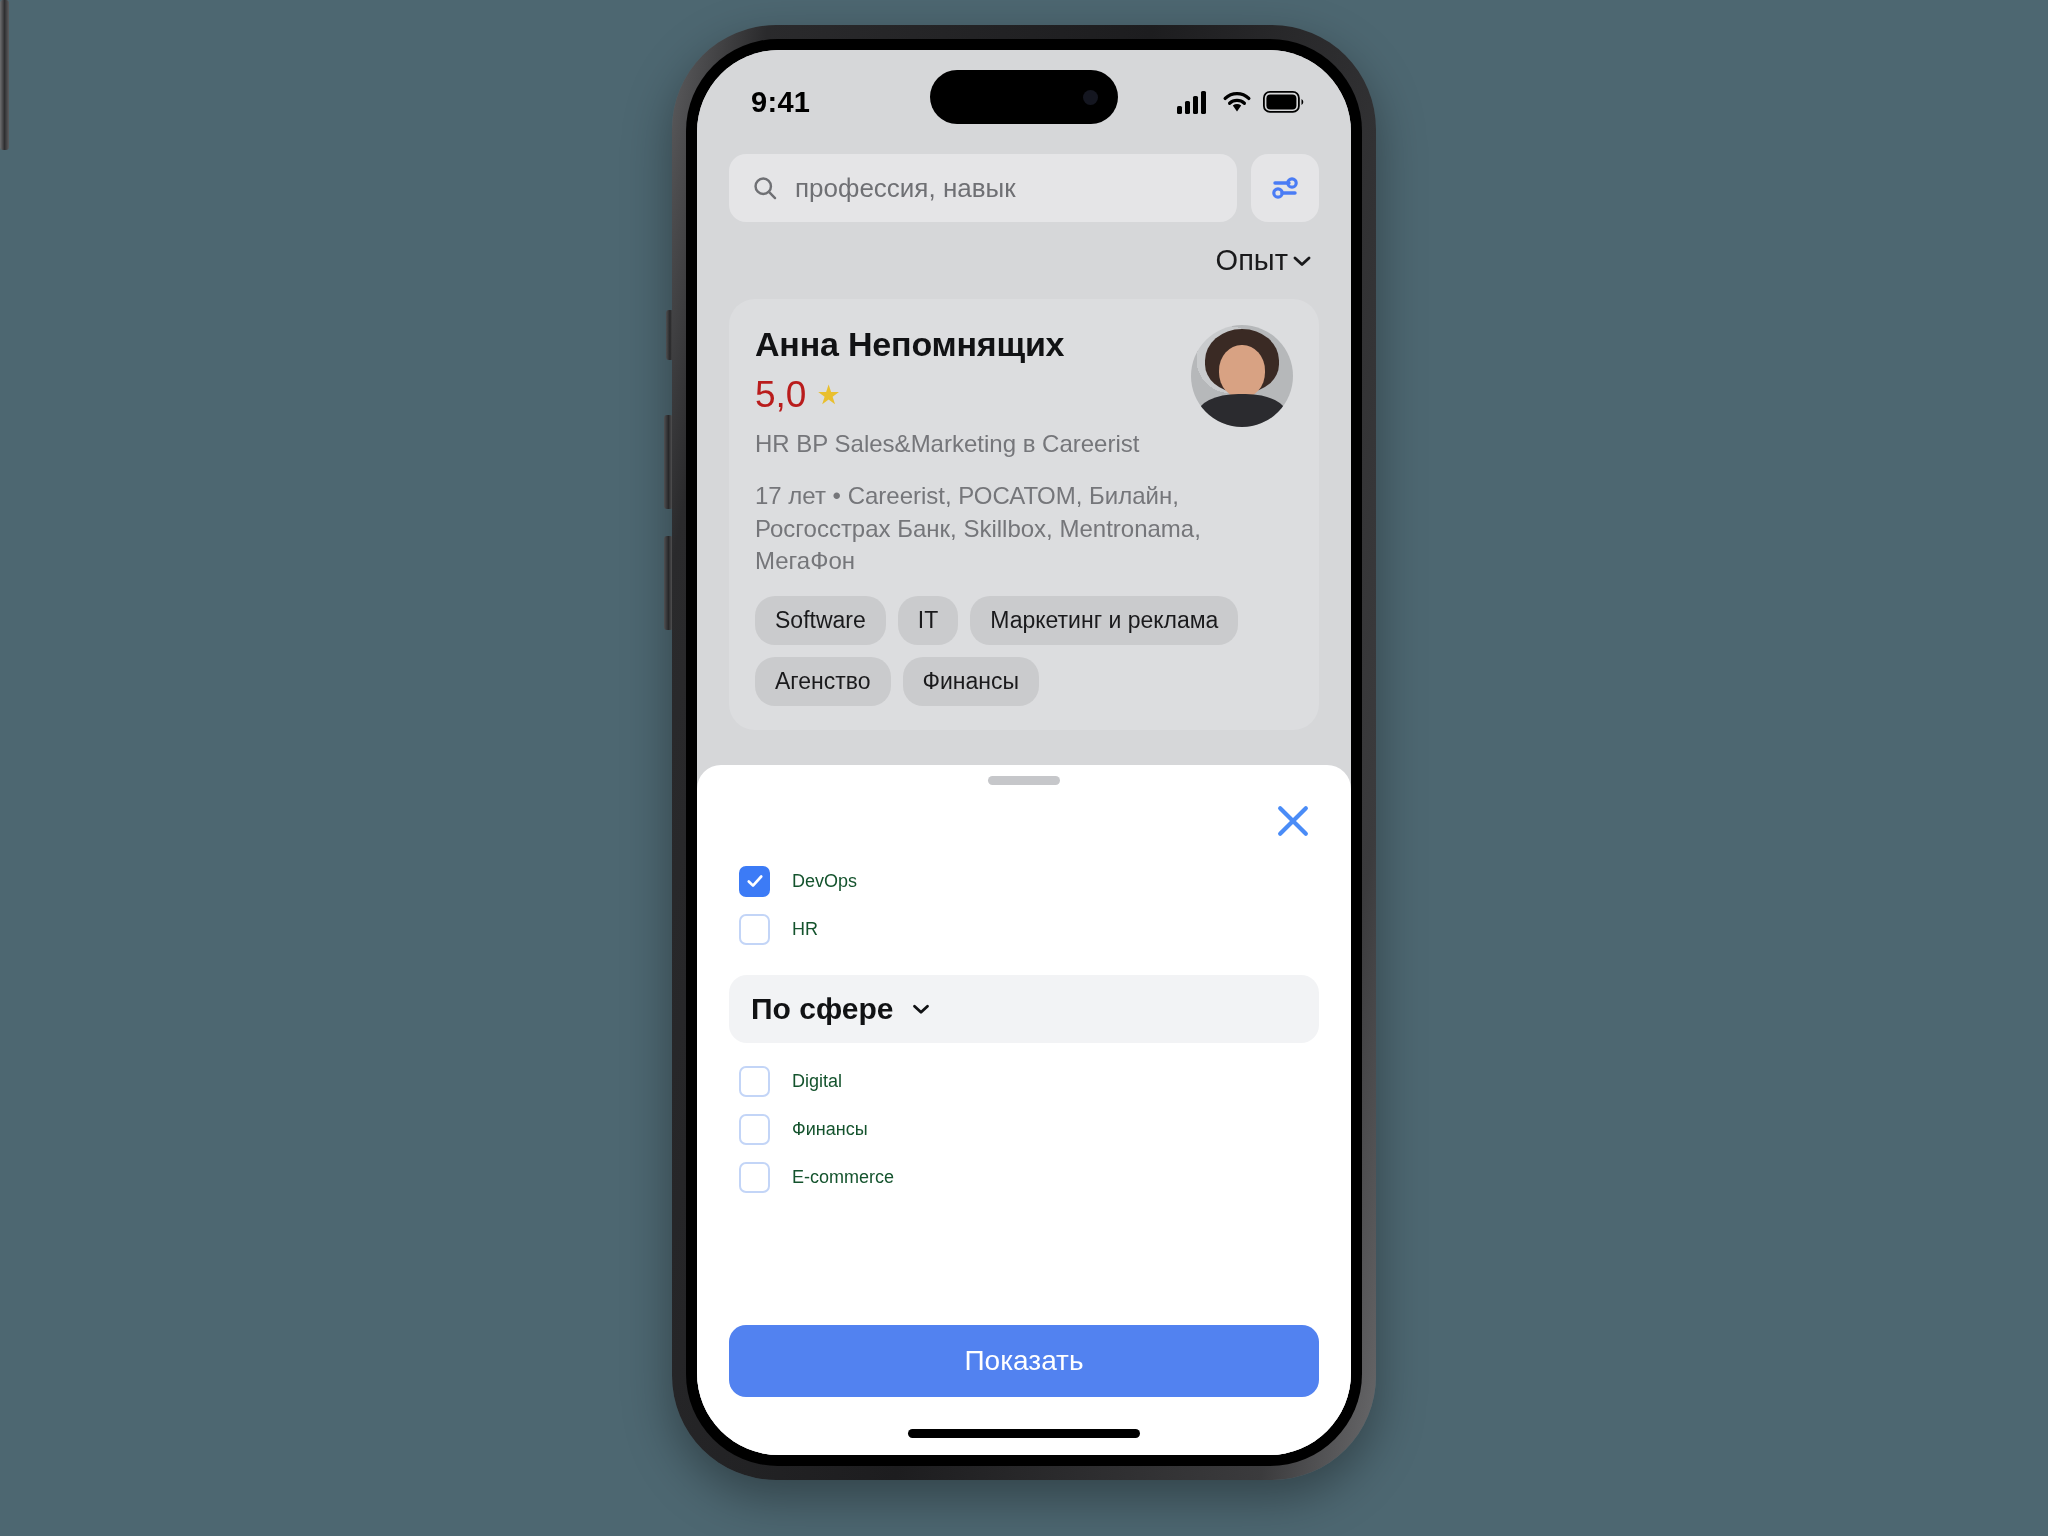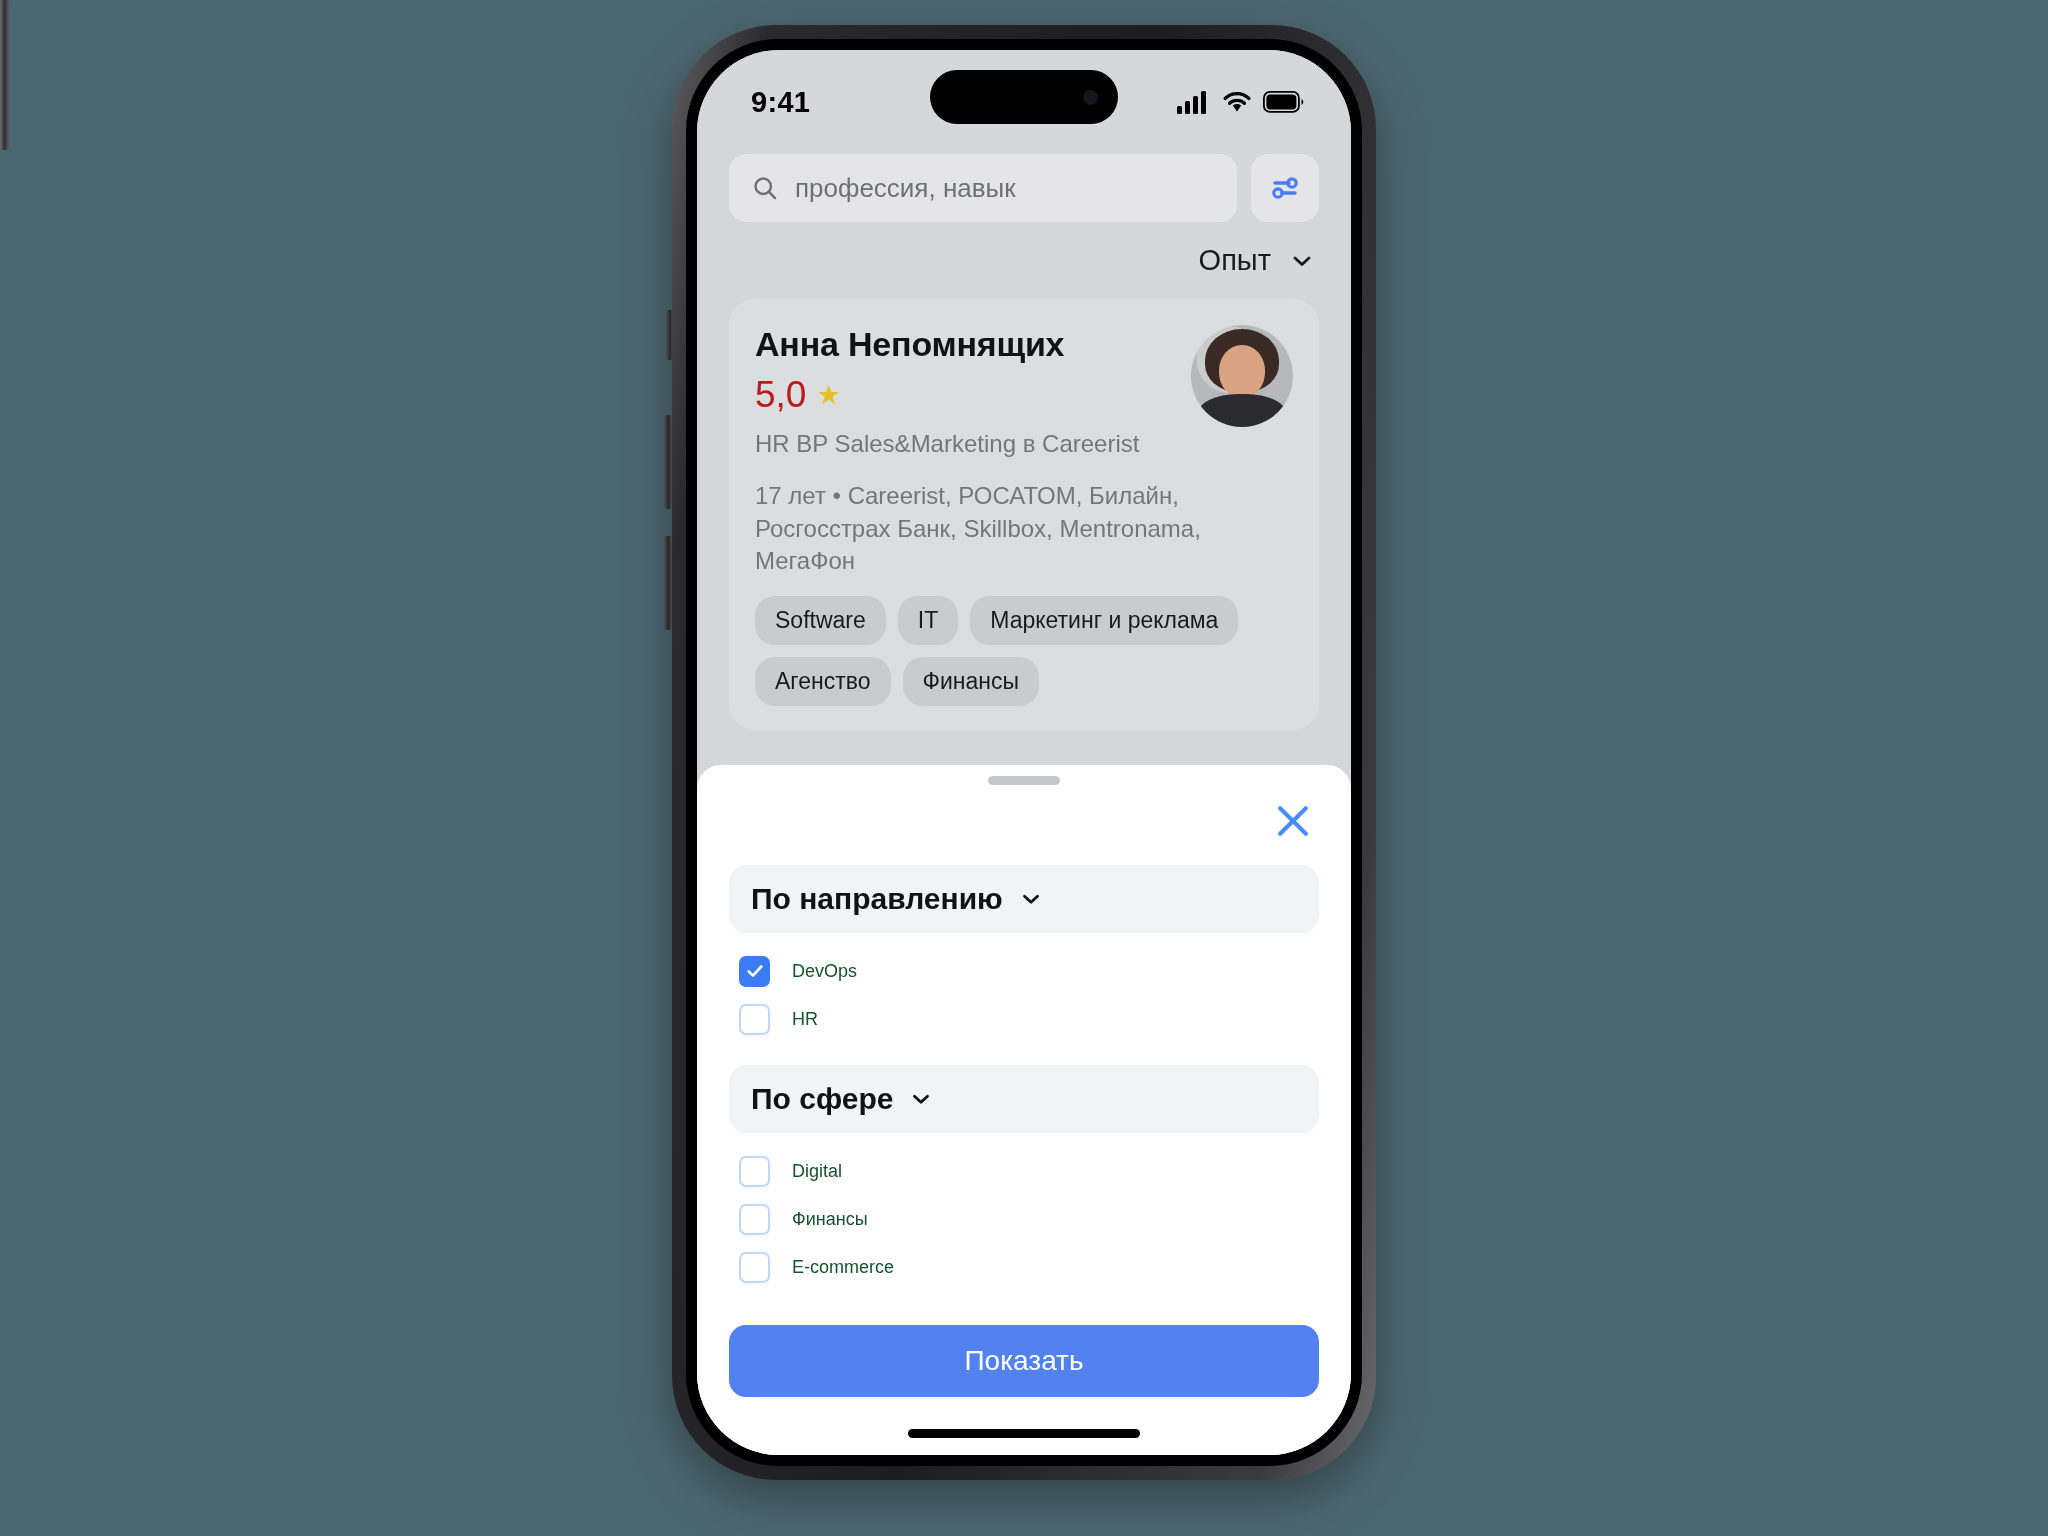--- a/index.html
+++ b/index.html
@@ -75,21 +75,21 @@
   .search-box {
     flex: 1; height: 68px; border-radius: 17px; background: #e5e5e7;
     display: flex; align-items: center; gap: 16px; padding: 0 22px;
   }
   .search-ph { font-size: 26px; color: #6f7074; }
   .filter-btn {
     width: 68px; height: 68px; border-radius: 17px; background: #e5e5e7;
     display: flex; align-items: center; justify-content: center;
   }
   .exp-row {
-    display: flex; justify-content: flex-end; align-items: center; gap: 18px;
+    display: flex; justify-content: flex-end; align-items: center; gap: 1px;
     padding: 22px 36px 0 0;
   }
   .exp-label { font-size: 29px; color: #1a1a1c; }
 
   .person-card {
     margin: 22px 32px 0 32px;
     background: #dcdddf;
     border-radius: 26px;
     padding: 26px 26px 24px 26px;
   }
@@ -257,26 +257,20 @@
         <div class="sheet">
           <div class="sheet-handle"></div>
 
           <div class="sheet-close">
             <svg width="44" height="44" viewBox="0 0 24 24">
               <line x1="5" y1="5" x2="19" y2="19" stroke="#4a8cf7" stroke-width="2.3" stroke-linecap="round"></line>
               <line x1="19" y1="5" x2="5" y2="19" stroke="#4a8cf7" stroke-width="2.3" stroke-linecap="round"></line>
             </svg>
           </div>
 
-          <div class="section-head">
-            <span class="section-title">По направлению</span>
-            <svg width="24" height="24" viewBox="0 0 24 24">
-              <path d="M5.5 9.2 L12 15.3 L18.5 9.2" stroke="#111214" stroke-width="2.8" fill="none" stroke-linecap="round" stroke-linejoin="round"></path>
-            </svg>
-          </div>
           <div class="opt-list">
             <div class="opt">
               <span class="cb checked">
                 <svg width="20" height="20" viewBox="0 0 24 24">
                   <path d="M4.5 12.6 L9.6 17.6 L19.5 6.6" stroke="#fff" stroke-width="3.2" fill="none" stroke-linecap="round" stroke-linejoin="round"></path>
                 </svg>
               </span>
               <span class="opt-label">DevOps</span>
             </div>
             <div class="opt">

